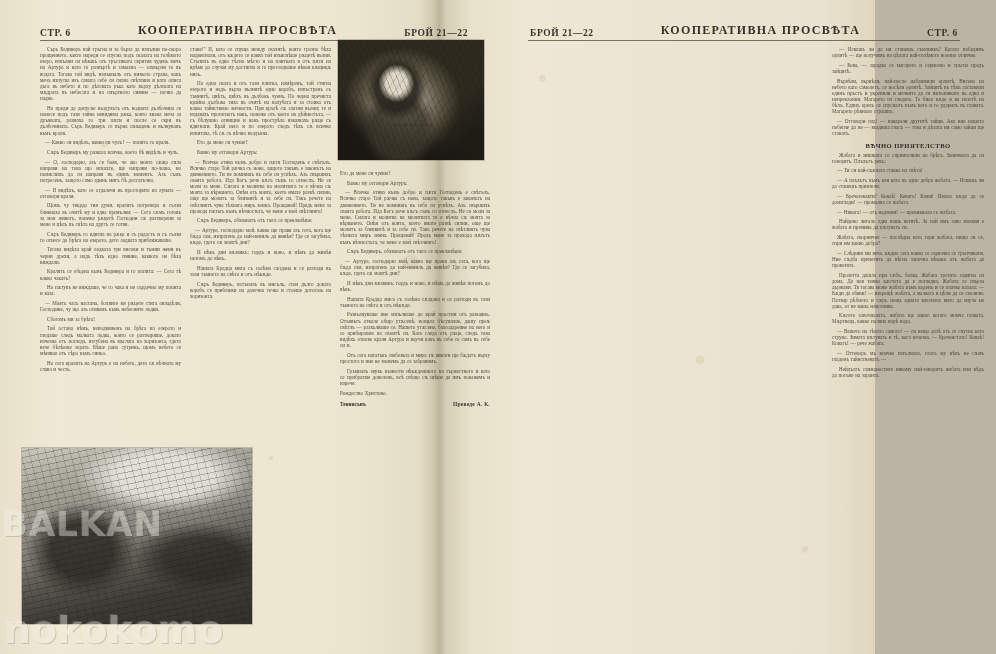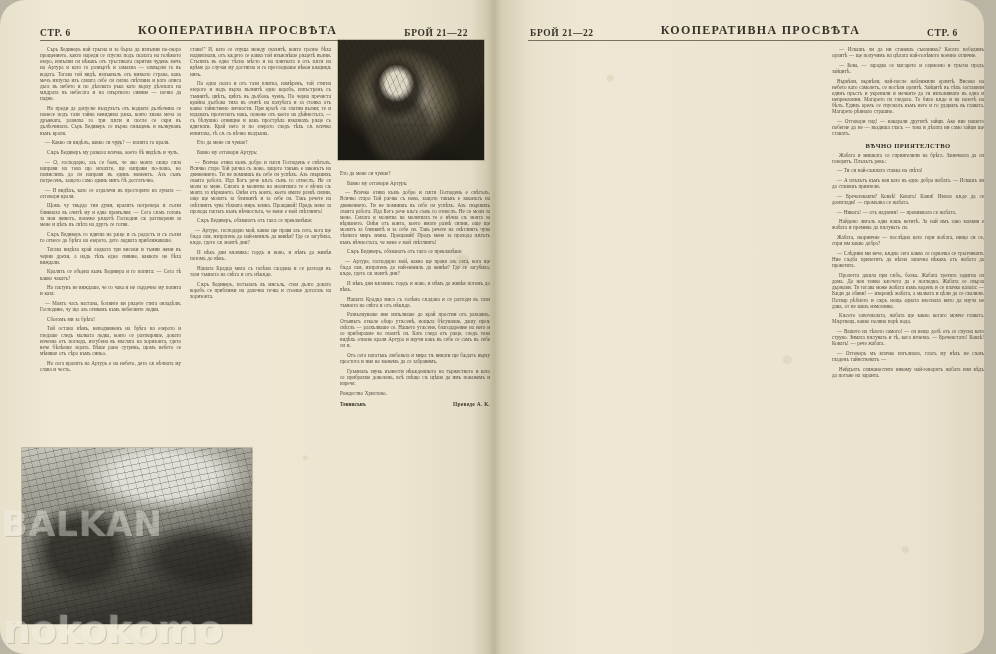--- a/index.html
+++ b/index.html
@@ -2,24 +2,23 @@
 <html><head>
 <meta charset="utf-8">
 <style>
   html,body{margin:0;padding:0;}
   body{
     width:996px;height:654px;overflow:hidden;
     background:#b9b4a4;
     font-family:"Liberation Serif", serif;
   }
   .spread{
-    position:relative;width:984px;height:654px;
+    position:relative;width:875px;height:654px;
     background:linear-gradient(90deg,#e7e0cb 0%,#efe8d4 6%,#ece5d0 40%,#e3dcc6 48%,
                 #cfc7ad 49.6%,#bdb59a 50.2%,#d6cfb6 51%,#e8e1cc 54%,#eee7d3 60%,#e9e2ce 94%,#ded6c0 100%);
-    border-radius:25px;
   }
   
   .grain{
     position:absolute;inset:0;pointer-events:none;
     background:
       radial-gradient(circle at 12% 22%, rgba(190,175,140,.25) 0 3px, transparent 4px),
       radial-gradient(circle at 31% 70%, rgba(190,175,140,.20) 0 2px, transparent 3px),
       radial-gradient(circle at 62% 12%, rgba(190,175,140,.22) 0 3px, transparent 4px),
       radial-gradient(circle at 80% 55%, rgba(185,170,135,.18) 0 4px, transparent 5px),
       radial-gradient(circle at 92% 84%, rgba(190,175,140,.20) 0 3px, transparent 4px),

